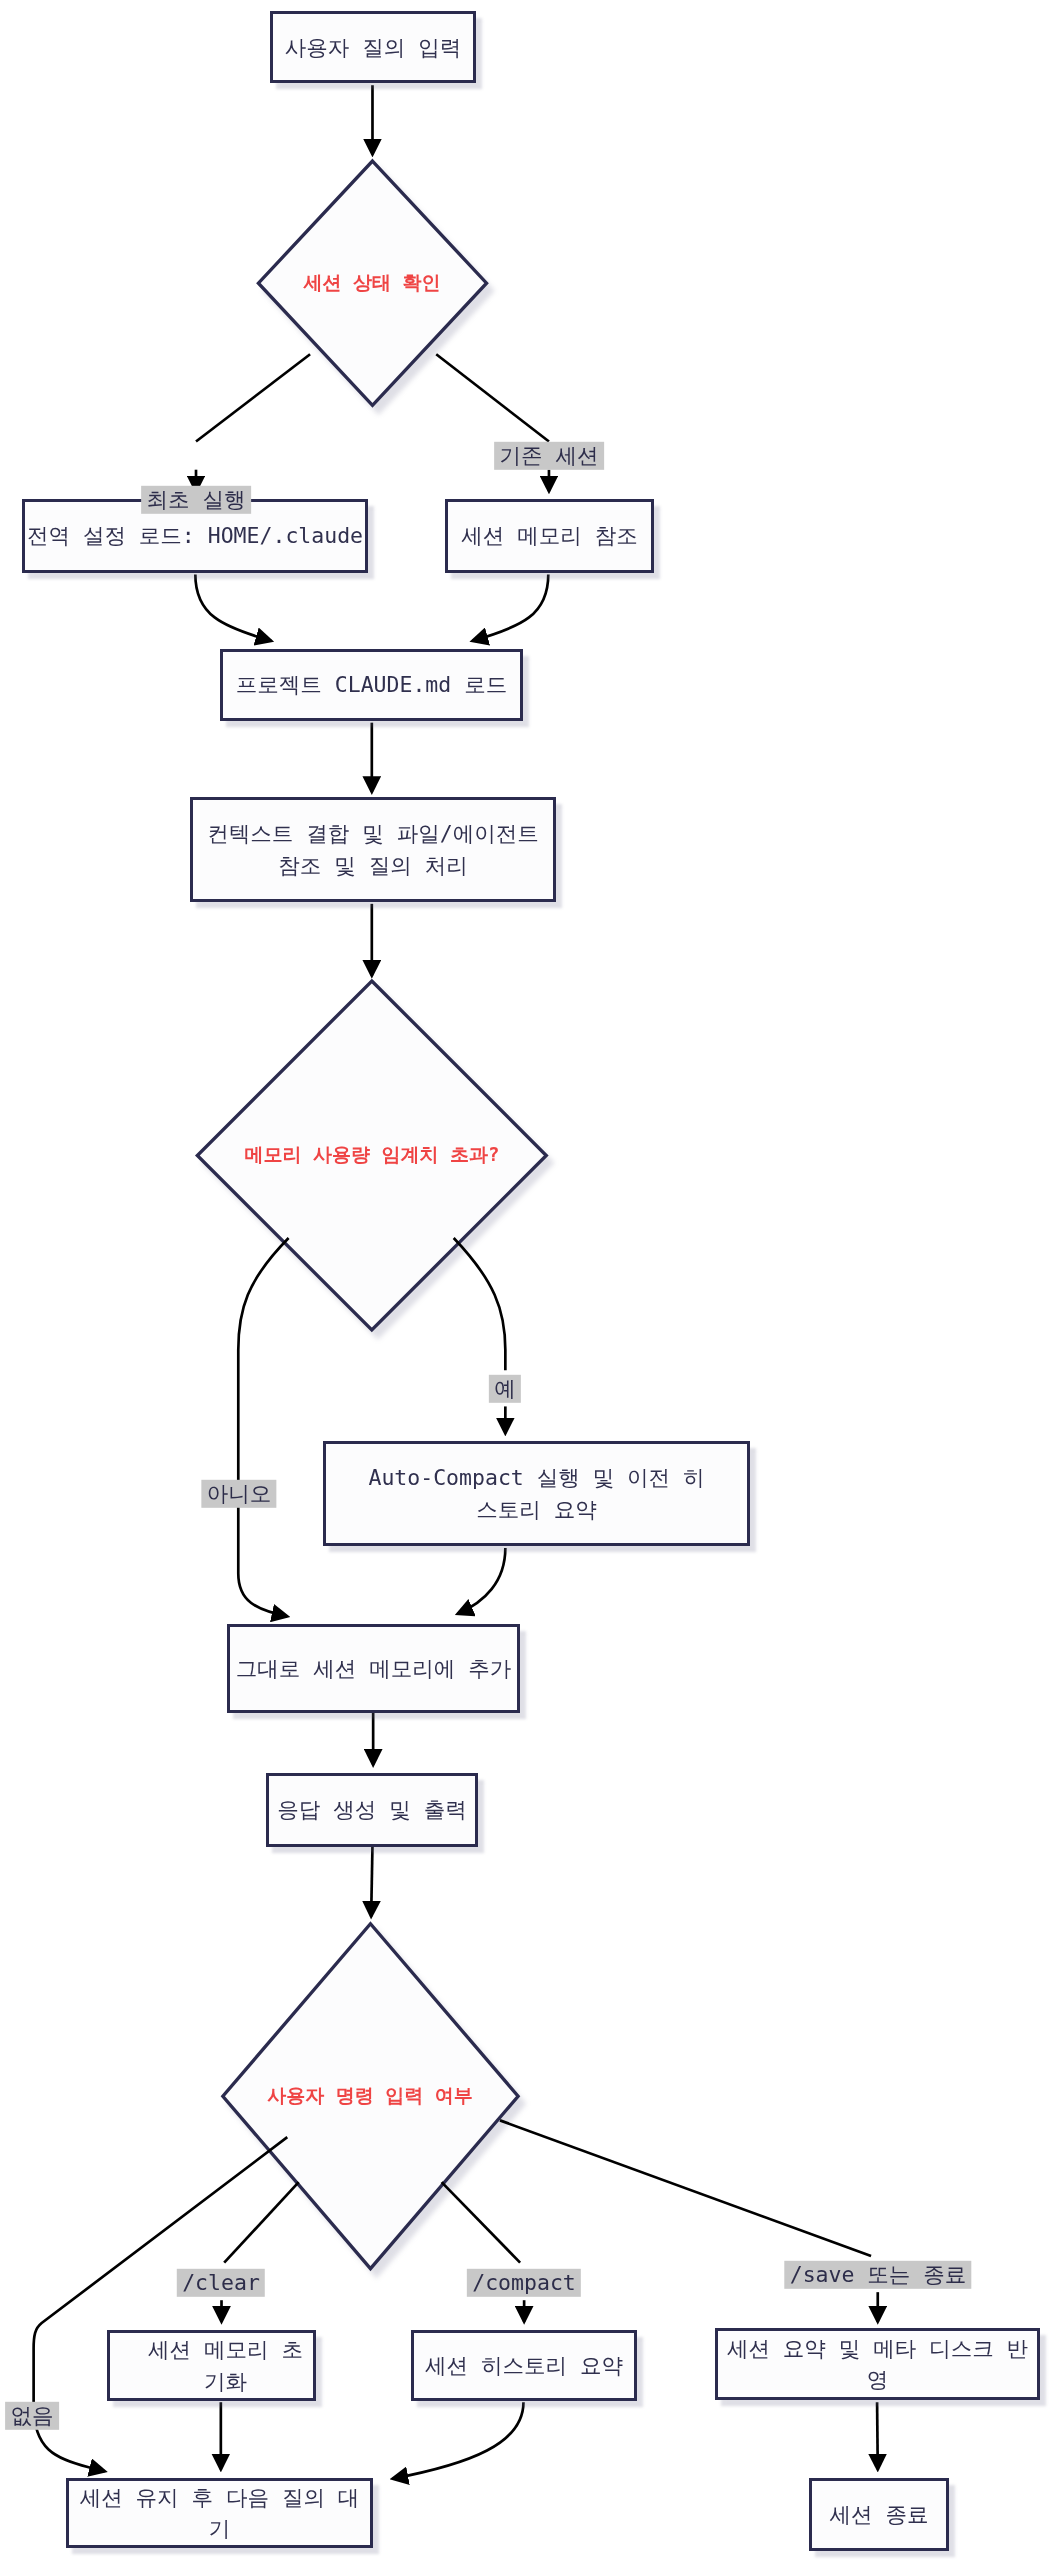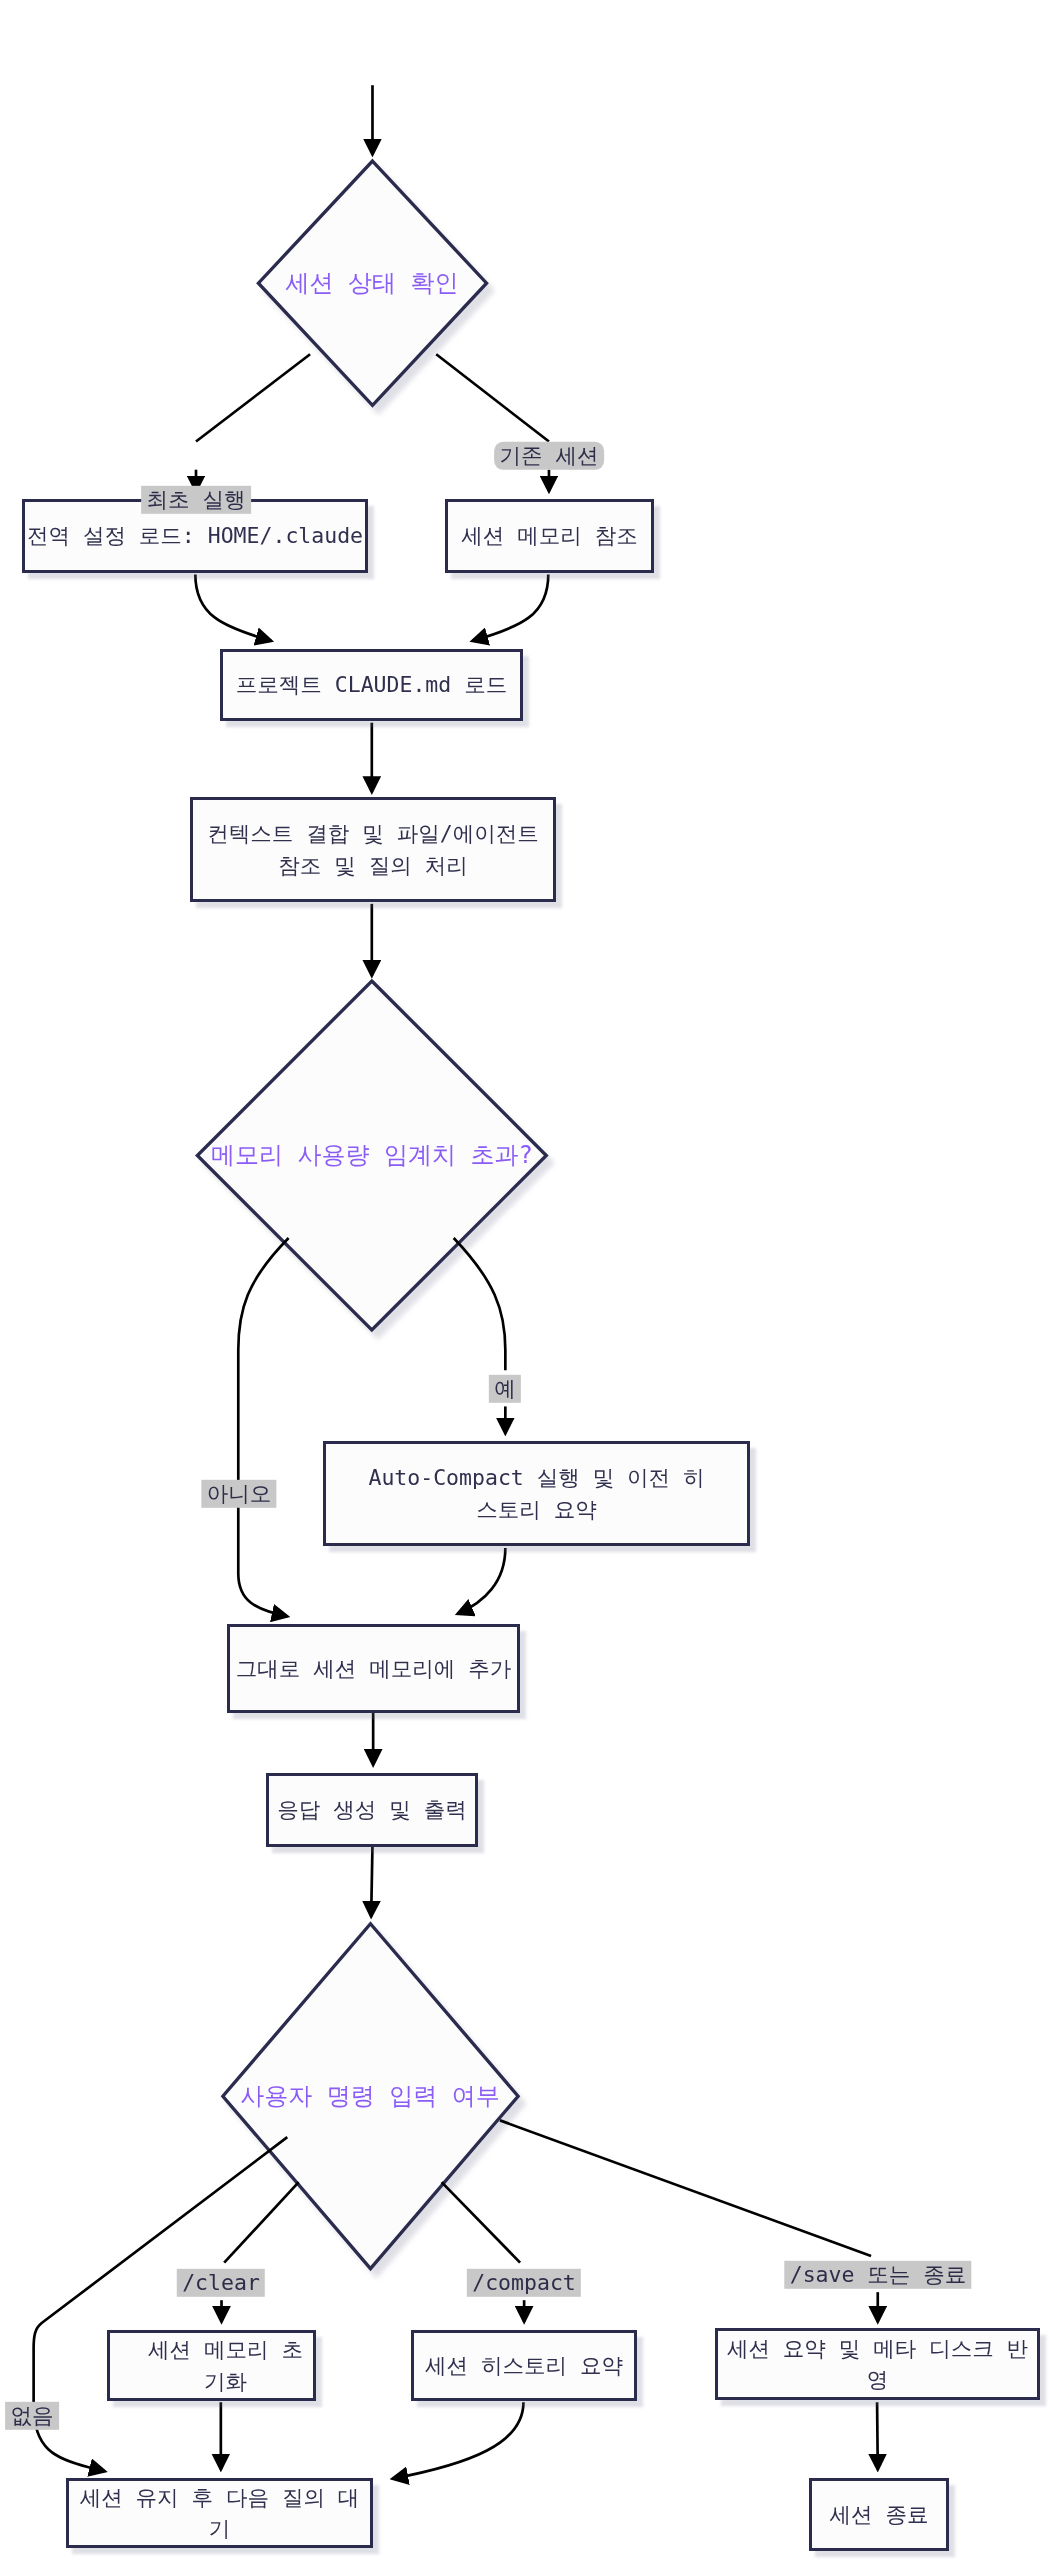--- a/index.html
+++ b/index.html
@@ -7,21 +7,21 @@
        font-family:"DejaVu Sans Mono","DejaVu Sans","Liberation Sans",sans-serif;}
   #canvas{position:absolute;left:0;top:0;width:1059px;height:2576px;}
   svg#edges{position:absolute;left:0;top:0;z-index:1;}
   .edge{stroke:#000000;stroke-width:4;fill:none;}
   .diamond{fill:#fcfcfd;stroke:#2b2b4e;stroke-width:5;filter:drop-shadow(9px 11px 4px rgba(110,110,140,.22));}
   .node{position:absolute;z-index:2;background:#fcfcfd;border:3.4px solid #2b2b4e;
         box-sizing:border-box;display:flex;align-items:center;justify-content:center;
         color:#30304e;font-size:21.5px;font-weight:500;text-align:center;line-height:1.45;
         white-space:pre-line;box-shadow:6px 7.4px 2.7px rgba(110,110,140,.22);}
   .diamond-label{position:absolute;z-index:3;display:flex;align-items:center;justify-content:center;
-        color:#8b5cf6;font-size:24px;font-weight:400;text-align:center;transform:translate(-50%,-50%);
+        color:#ef4444;font-size:19px;font-weight:700;text-align:center;transform:translate(-50%,-50%);
         white-space:nowrap;}
   .edge-label{position:absolute;z-index:4;background:#c8c8c8;color:#2d2d4a;
         font-size:21.5px;font-weight:500;padding:1.3px 5.4px;transform:translate(-50%,-50%);
         white-space:nowrap;line-height:1.2;}
 </style>
 </head>
 <body>
 
 <div id="canvas">
 
@@ -69,20 +69,21 @@
     <path class="edge" d="M 781 3428 L 781 3460" marker-end="url(#arrow)"></path>
 
     <path class="edge" d="M 745 3160 L 1298 3362"></path>
     <path class="edge" d="M 1308 3416 L 1308 3460" marker-end="url(#arrow)"></path>
 
     <path class="edge" d="M 329 3580 L 329 3680" marker-end="url(#arrow)"></path>
     <path class="edge" d="M 780 3580 C 780 3642 700 3672 585 3694" marker-end="url(#arrow)"></path>
     <path class="edge" d="M 1307 3580 L 1308 3680" marker-end="url(#arrow)"></path>
   </svg>
 
+  <div class="node" style="left:270px;top:11.4px;width:206px;height:72px;">사용자 질의 입력</div>
 
   <div class="node" style="left:22px;top:499px;width:346px;height:74px;">전역 설정 로드: HOME/.claude</div>
 
   <div class="node" style="left:445px;top:499px;width:209px;height:74px;">세션 메모리 참조</div>
 
   <div class="node" style="left:220px;top:649px;width:303px;height:72px;">프로젝트 CLAUDE.md 로드</div>
 
   <div class="node" style="left:190px;top:797px;width:366px;height:105px;">컨텍스트 결합 및 파일/에이전트
 참조 및 질의 처리</div>
 
@@ -101,21 +102,21 @@
 
   <div class="node" style="left:66px;top:2478px;width:307px;height:70px;">세션 유지 후 다음 질의 대기</div>
 
   <div class="node" style="left:809px;top:2478px;width:140px;height:73px;">세션 종료</div>
 
   <div class="diamond-label" style="left:372px;top:283px;">세션 상태 확인</div>
   <div class="diamond-label" style="left:372px;top:1155px;">메모리 사용량 임계치 초과?</div>
   <div class="diamond-label" style="left:370px;top:2096px;">사용자 명령 입력 여부</div>
 
   <div class="edge-label" style="left:196px;top:456px;margin-top:44px;">최초 실행</div>
-  <div class="edge-label" style="left:549px;top:456px;border-radius:9px;">기존 세션</div>
+  <div class="edge-label" style="left:549px;top:456px;">기존 세션</div>
   <div class="edge-label" style="left:505px;top:1389px;">예</div>
   <div class="edge-label" style="left:239px;top:1494px;">아니오</div>
   <div class="edge-label" style="left:221px;top:2283px;">/clear</div>
   <div class="edge-label" style="left:524px;top:2283px;">/compact</div>
   <div class="edge-label" style="left:878px;top:2275px;">/save 또는 종료</div>
   <div class="edge-label" style="left:32px;top:2416px;">없음</div>
 
 </div>
 
 

